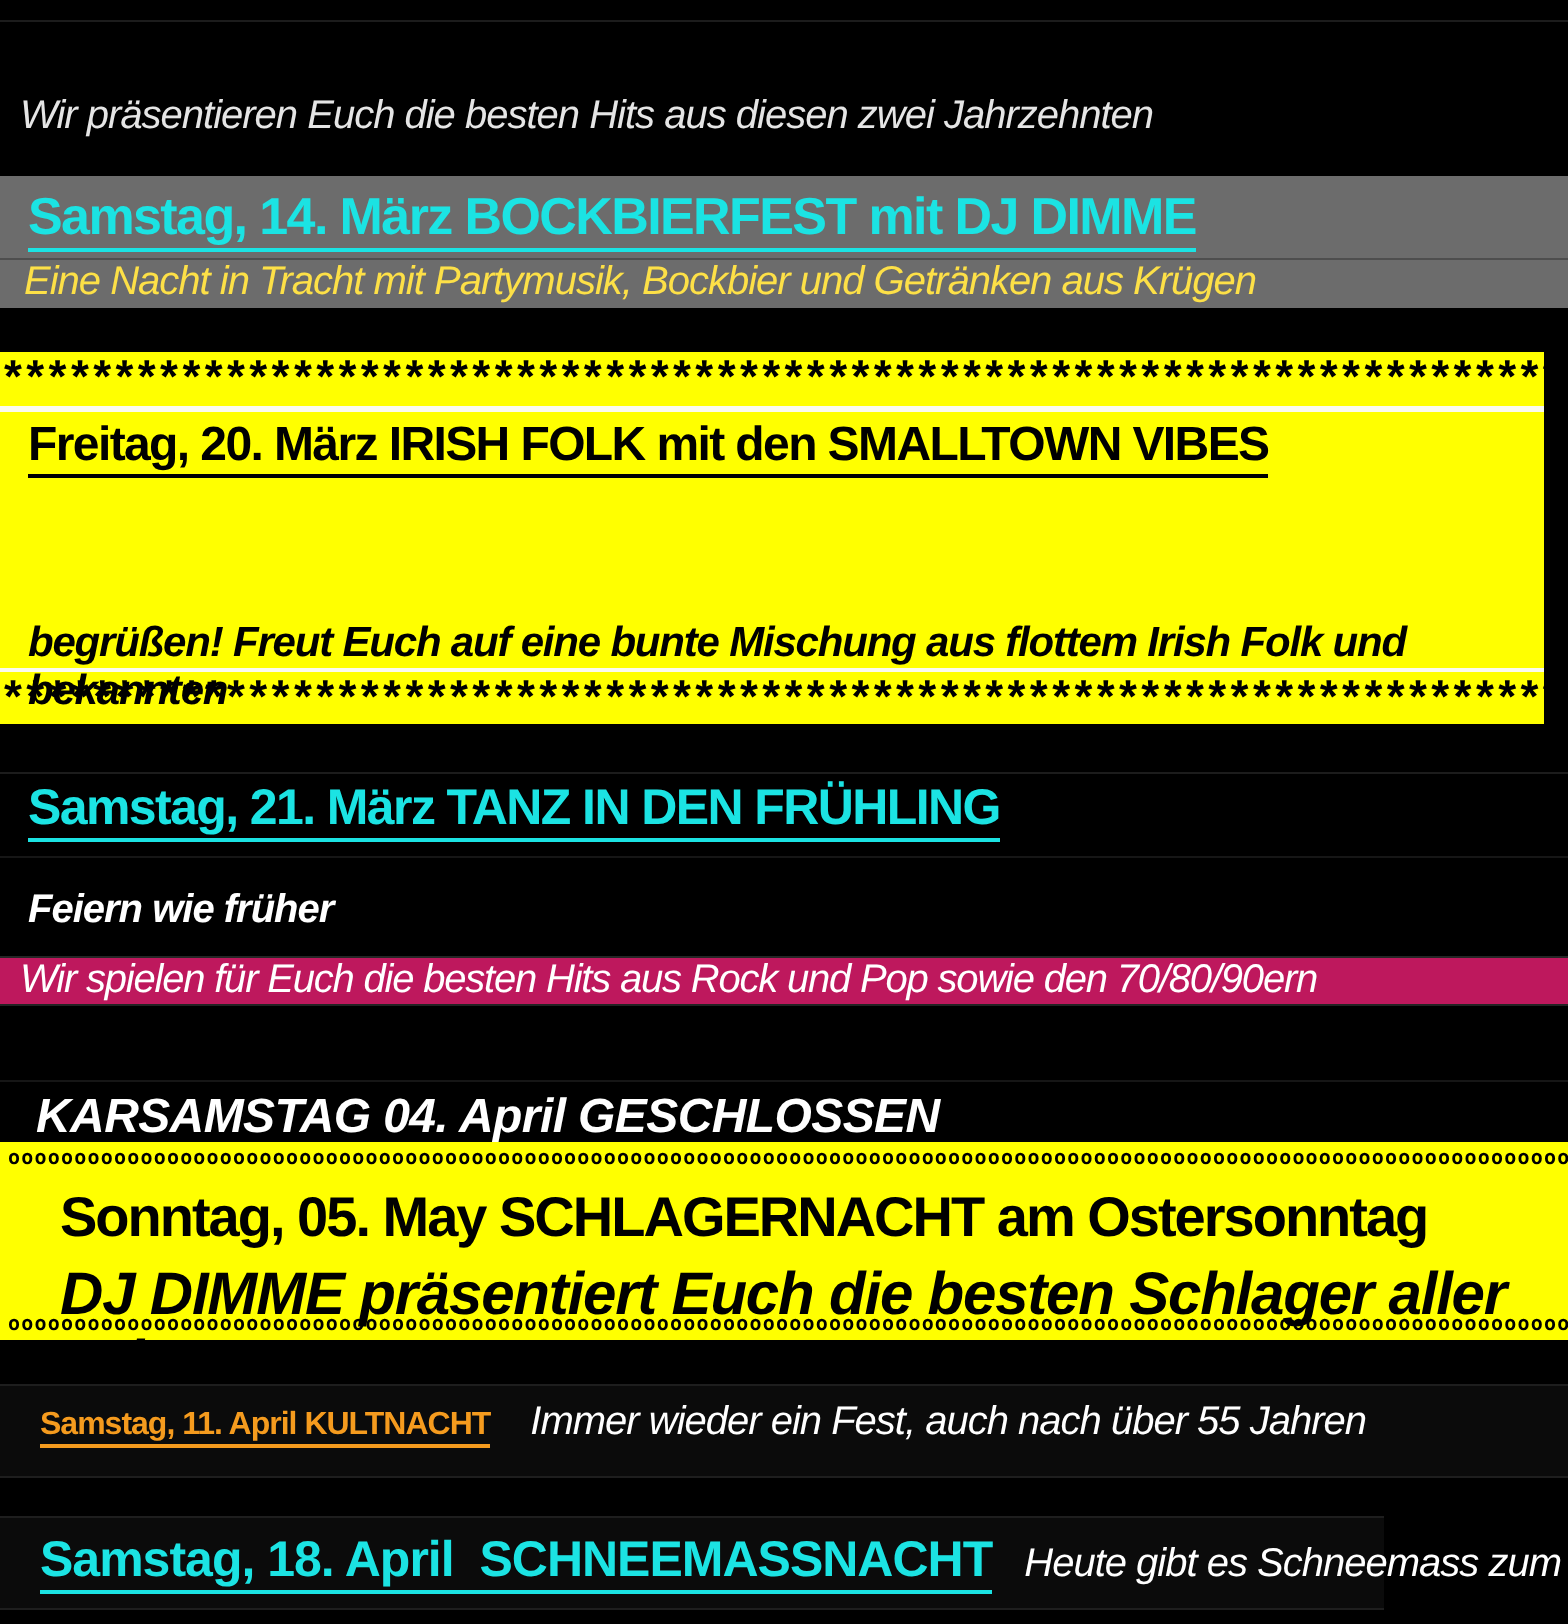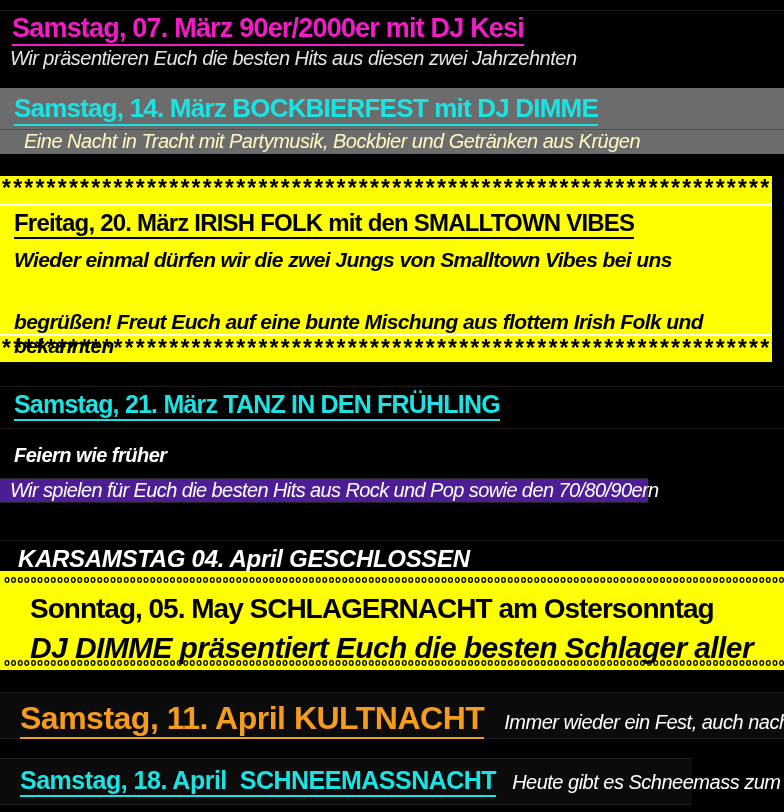--- a/index.html
+++ b/index.html
@@ -12,21 +12,21 @@
   .u{white-space:pre;border-bottom:2px solid currentColor;padding-bottom:1px;}
 
   
   .kesi-title{top:13px;left:12px;font-size:27px;font-weight:bold;color:var(--magenta,#F21CC7);letter-spacing:-0.8px;}
   .kesi-sub{top:47px;left:10px;font-size:20px;font-style:italic;color:#e5e5e5;letter-spacing:-0.5px;}
 
   
   .grayband{top:88px;left:0;width:784px;height:66px;background:var(--gray_band,#6C6C6C);}
   .bock-title{top:5px;left:14px;font-size:26px;font-weight:bold;color:var(--cyan,#1BE3E3);letter-spacing:-0.8px;position:absolute;}
   .gray-div{position:absolute;top:41px;left:0;right:0;height:1px;background:rgba(0,0,0,0.28);}
-  .bock-sub{top:42px;left:24px;font-size:20px;font-style:italic;color:#fef9c3;position:absolute;letter-spacing:-0.5px;}
+  .bock-sub{top:42px;left:12px;font-size:20px;font-style:italic;color:#fde047;position:absolute;letter-spacing:-0.5px;}
 
   
   .yellow1{top:176px;left:0;width:772px;height:186px;background:var(--yellow,#FFFF00);color:#000;}
   .stars{position:absolute;left:2px;right:0;overflow:hidden;white-space:nowrap;
          font-size:23px;font-weight:bold;letter-spacing:2.2px;line-height:25px;color:#000;}
   .stars1{top:0;height:26px;}
   .whiteline1{position:absolute;top:27px;left:0;right:0;height:3px;background:#FBFBEF;}
   .irish-title{position:absolute;top:33px;left:14px;font-size:24px;font-weight:bold;letter-spacing:-0.8px;color:#000;}
   .irish-body{position:absolute;left:14px;right:24px;font-size:21px;font-style:italic;font-weight:bold;letter-spacing:-0.6px;color:#000;}
   .ib1{top:72px;} .ib2{top:100px;margin-top:34px;}
@@ -34,67 +34,65 @@
   .whiteline2{position:absolute;top:158px;left:0;right:0;height:2px;background:#FBFBEF;}
   .stars2{top:160px;height:24px;line-height:24px;}
 
   
   .tanz-title{top:390px;left:14px;font-size:25px;font-weight:bold;color:var(--cyan,#1BE3E3);letter-spacing:-0.8px;}
 
   
   .ue40-row{top:444px;left:14px;display:flex;align-items:baseline;gap:12px;}
   .ue40-title{font-size:26px;font-weight:bold;color:var(--green,#1FAD40);letter-spacing:-0.8px;}
   .ue40-tag{font-size:20px;font-style:italic;font-weight:bold;color:#fff;letter-spacing:-0.5px;}
-  .wir-row{top:478px;left:0;width:648px;height:23px;background:#4c1d95;border-top:1px solid #262626;border-bottom:1px solid #232323;}
+  .wir-row{top:478px;left:0;width:784px;height:23px;background:#be185d;border-top:1px solid #262626;border-bottom:1px solid #232323;}
   .wir-text{position:absolute;top:0;left:10px;font-size:20px;font-style:italic;color:#fff;letter-spacing:-0.6px;white-space:nowrap;}
 
   
   .kar-title{top:545px;left:18px;font-size:24px;font-weight:bold;font-style:italic;color:#fff;letter-spacing:-0.3px;}
 
   
   .yellow2{top:571px;left:0;width:784px;height:99px;background:var(--yellow,#FFFF00);color:#000;}
   .dots{position:absolute;left:4px;right:0;overflow:hidden;white-space:nowrap;
         font-family:"DejaVu Sans Mono",monospace;font-size:10px;font-weight:bold;letter-spacing:0.6px;color:#000;}
   .dots1{top:3px;} .dots2{bottom:2px;}
   .schlager-title{position:absolute;top:22px;left:30px;font-size:28px;font-weight:bold;letter-spacing:-1px;color:#000;}
   .schlager-sub{position:absolute;top:60px;left:30px;font-size:30px;font-style:italic;font-weight:bold;letter-spacing:-0.6px;color:#000;}
 
   
   .kult-row{top:692px;left:0;width:784px;height:45px;background:#0b0b0b;border-top:1px solid #1e1e1e;border-bottom:1px solid #1e1e1e;}
   .kult-inner{position:absolute;top:7px;left:20px;display:flex;align-items:baseline;gap:20px;white-space:nowrap;}
-  .kult-title{font-size:32px;font-weight:bold;color:var(--orange,#F59B1E);letter-spacing:-0.5px;}
+  .kult-title{font-size:16px;font-weight:bold;color:var(--orange,#F59B1E);letter-spacing:-0.5px;}
   .kult-tag{font-size:20px;font-style:italic;color:#fff;letter-spacing:-0.5px;}
 
   
   .schnee-row{top:758px;left:0;width:692px;height:45px;background:#0b0b0b;border-top:1px solid #1e1e1e;border-bottom:1px solid #1e1e1e;}
   .schnee-inner{position:absolute;top:7px;left:20px;display:flex;align-items:baseline;gap:16px;white-space:nowrap;}
   .schnee-title{font-size:25px;font-weight:bold;color:var(--cyan,#1BE3E3);letter-spacing:-0.5px;}
   .schnee-tag{font-size:20px;font-style:italic;color:#fff;letter-spacing:-0.5px;}
 </style>
 </head>
 <body>
 
 <div class="page">
 
   <div class="hline" style="top:10px"></div>
 
-  <div class="abs kesi-title"><span class="u">Samstag, 07. März 90er/2000er mit DJ Kesi</span></div>
   <div class="abs kesi-sub">Wir präsentieren Euch die besten Hits aus diesen zwei Jahrzehnten</div>
 
   <div class="abs grayband">
     <div class="bock-title"><span class="u">Samstag, 14. März BOCKBIERFEST mit DJ DIMME</span></div>
     <div class="gray-div"></div>
     <div class="bock-sub">Eine Nacht in Tracht mit Partymusik, Bockbier und Getränken aus Krügen</div>
   </div>
 
   <div class="abs yellow1">
     <div class="stars stars1">************************************************************************</div>
     <div class="whiteline1"></div>
     <div class="irish-title"><span class="u">Freitag, 20. März IRISH FOLK mit den SMALLTOWN VIBES</span></div>
-    <div class="irish-body ib1">Wieder einmal dürfen wir die zwei Jungs von Smalltown Vibes bei uns</div>
     <div class="irish-body ib2">begrüßen! Freut Euch auf eine bunte Mischung aus flottem Irish Folk und bekannten</div>
     <div class="whiteline2"></div>
     <div class="stars stars2">************************************************************************</div>
   </div>
 
   <div class="hline" style="top:386px"></div>
 
   <div class="abs tanz-title"><span class="u">Samstag, 21. März TANZ IN DEN FRÜHLING</span></div>
 
   <div class="hline" style="top:428px;background:#161616"></div>

